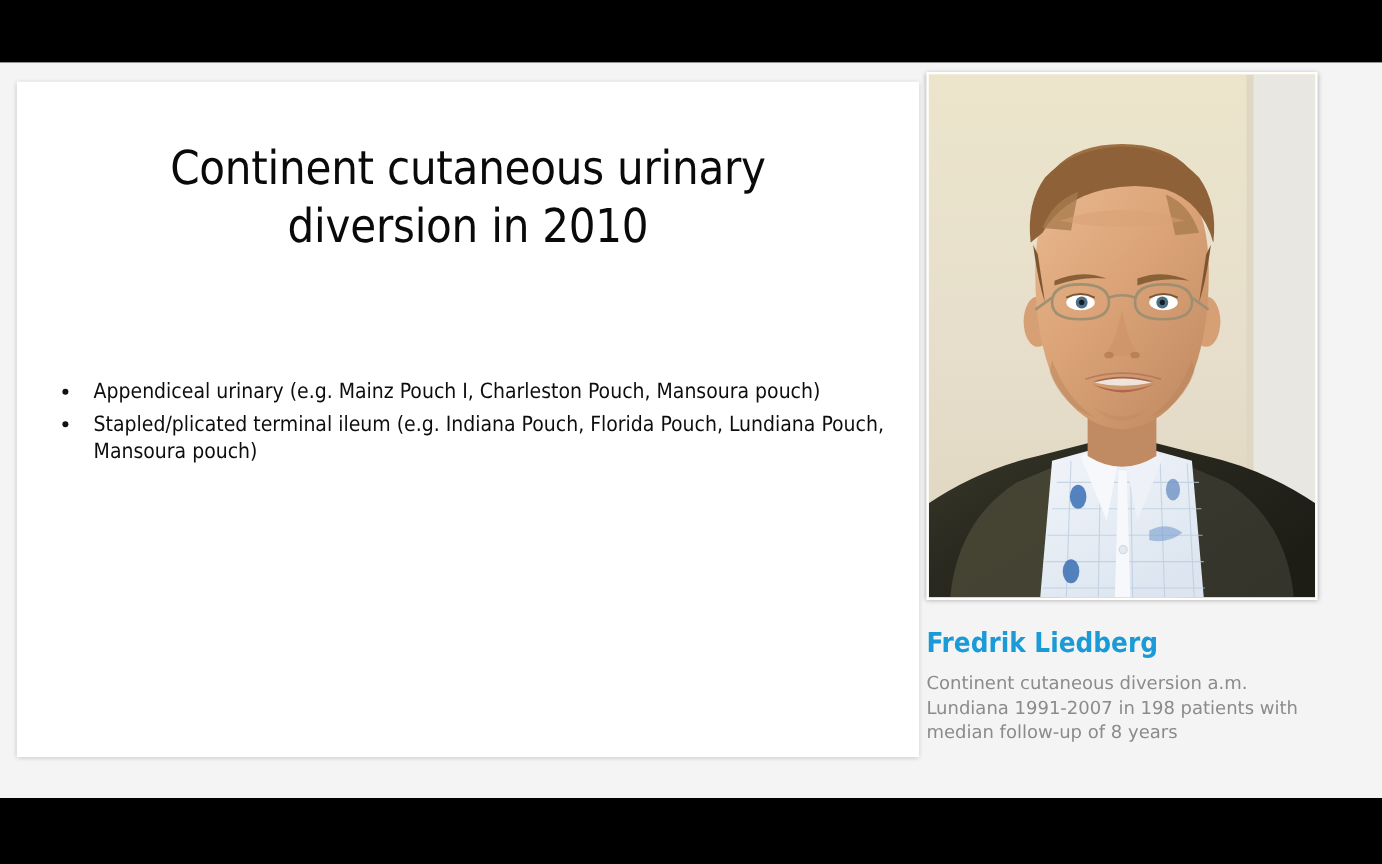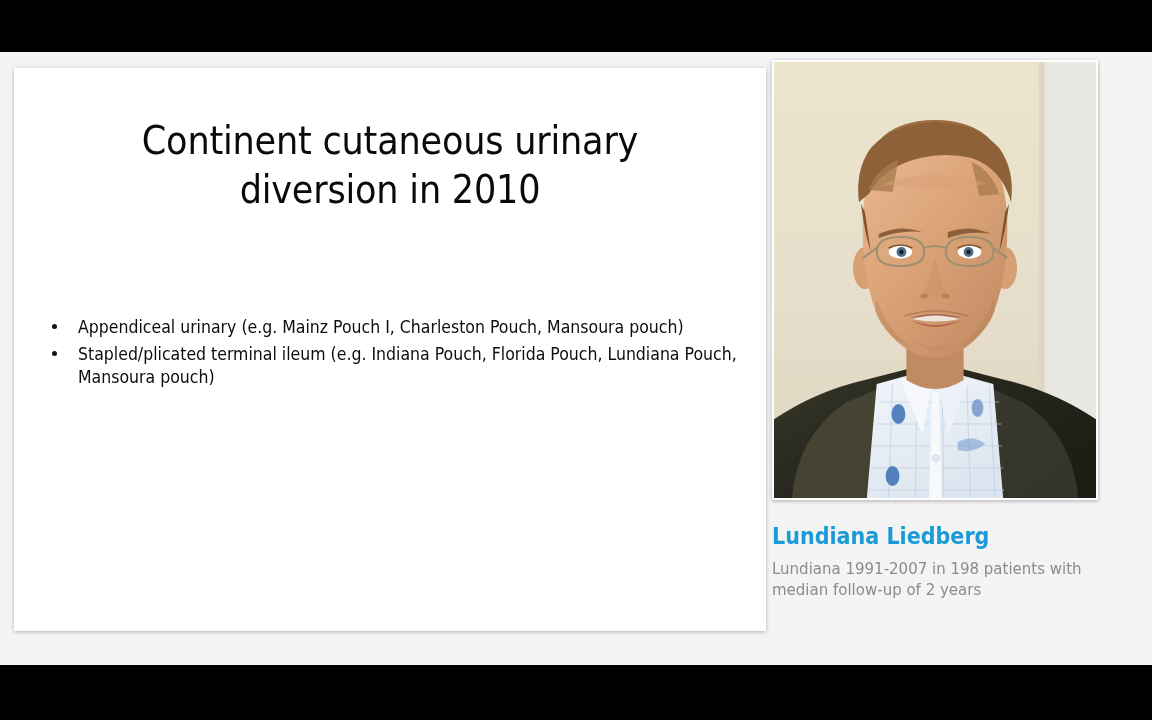--- a/index.html
+++ b/index.html
@@ -286,25 +286,26 @@
               <path d="M 132 254 Q 163 244 196 254" stroke="#a87052" stroke-width="1.4" fill="none" opacity="0.7"></path>
 
               <path d="M 104 238 Q 116 270 140 286 Q 112 276 102 248 Z" fill="#b9845c" opacity="0.45"></path>
               <path d="M 222 238 Q 210 270 186 286 Q 214 276 224 248 Z" fill="#b9845c" opacity="0.45"></path>
               <path d="M 140 278 Q 163 292 186 278 Q 163 300 140 278 Z" fill="#bd8a62" opacity="0.4"></path>
             </g>
           </svg>
         </div>
       </div>
 
-      <div id="speaker-name">Lundiana Liedberg</div>
+      <div id="speaker-name">Fredrik Liedberg</div>
 
       <div id="speaker-desc">
+        <span class="desc-line">Continent cutaneous diversion a.m.</span>
         <span class="desc-line">Lundiana 1991-2007 in 198 patients with</span>
-        <span class="desc-line">median follow-up of 2 years</span>
+        <span class="desc-line">median follow-up of 8 years</span>
       </div>
 
     </div>
 
   </div>
 
   <div class="letterbox" id="letterbox-bottom"></div>
 
 </div>
 

